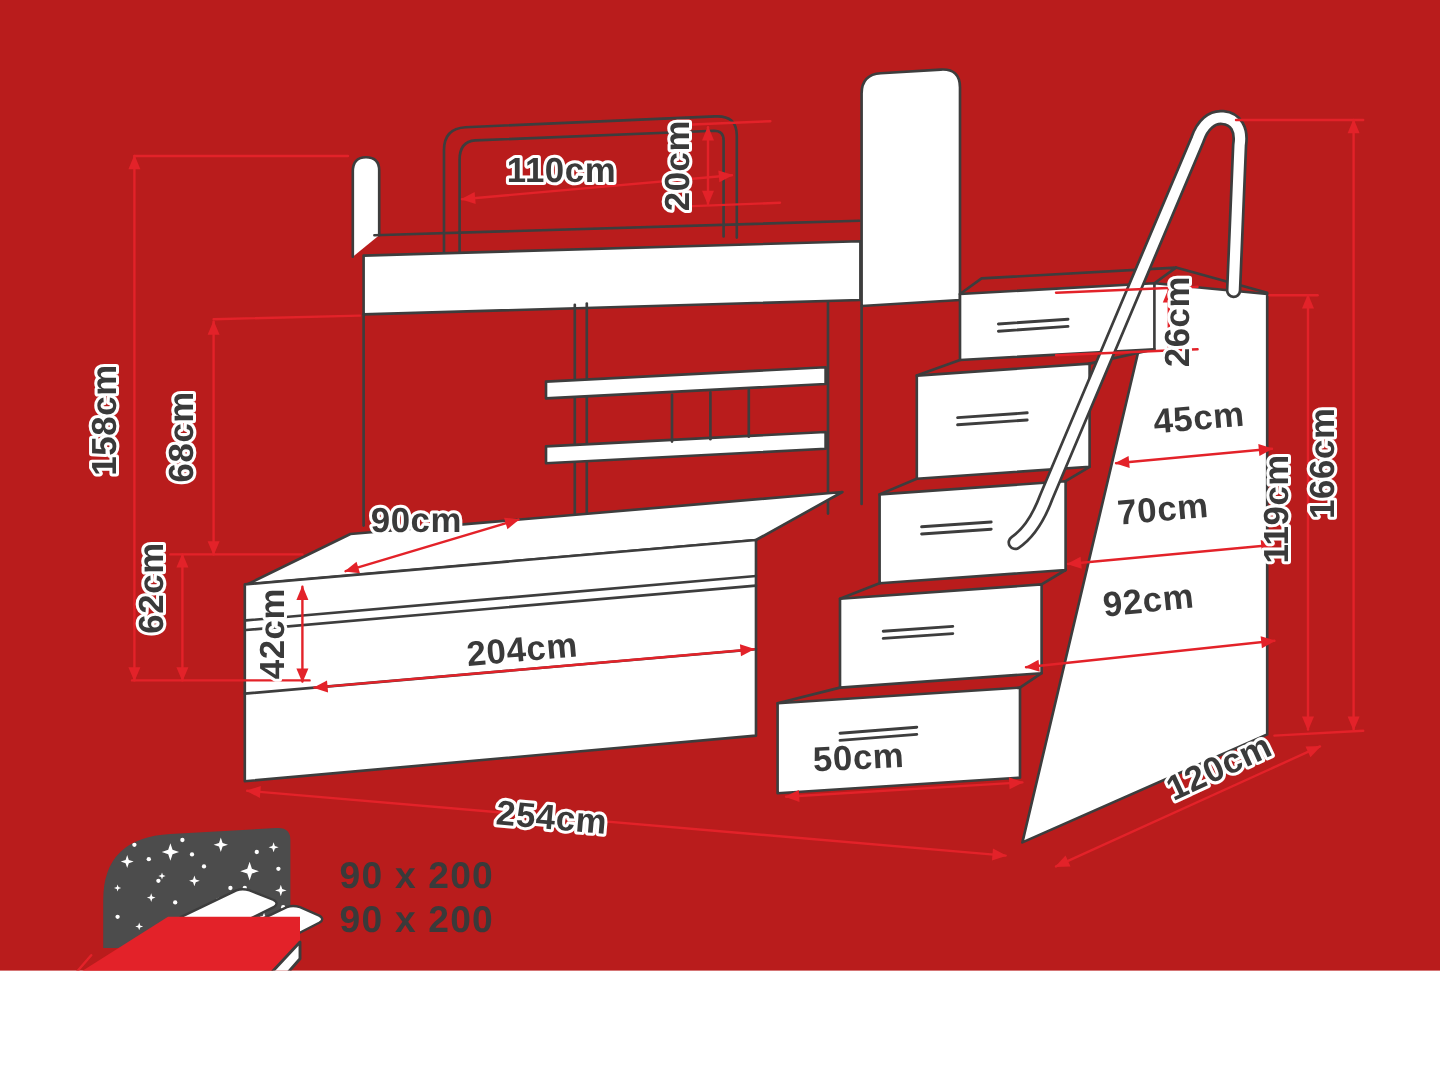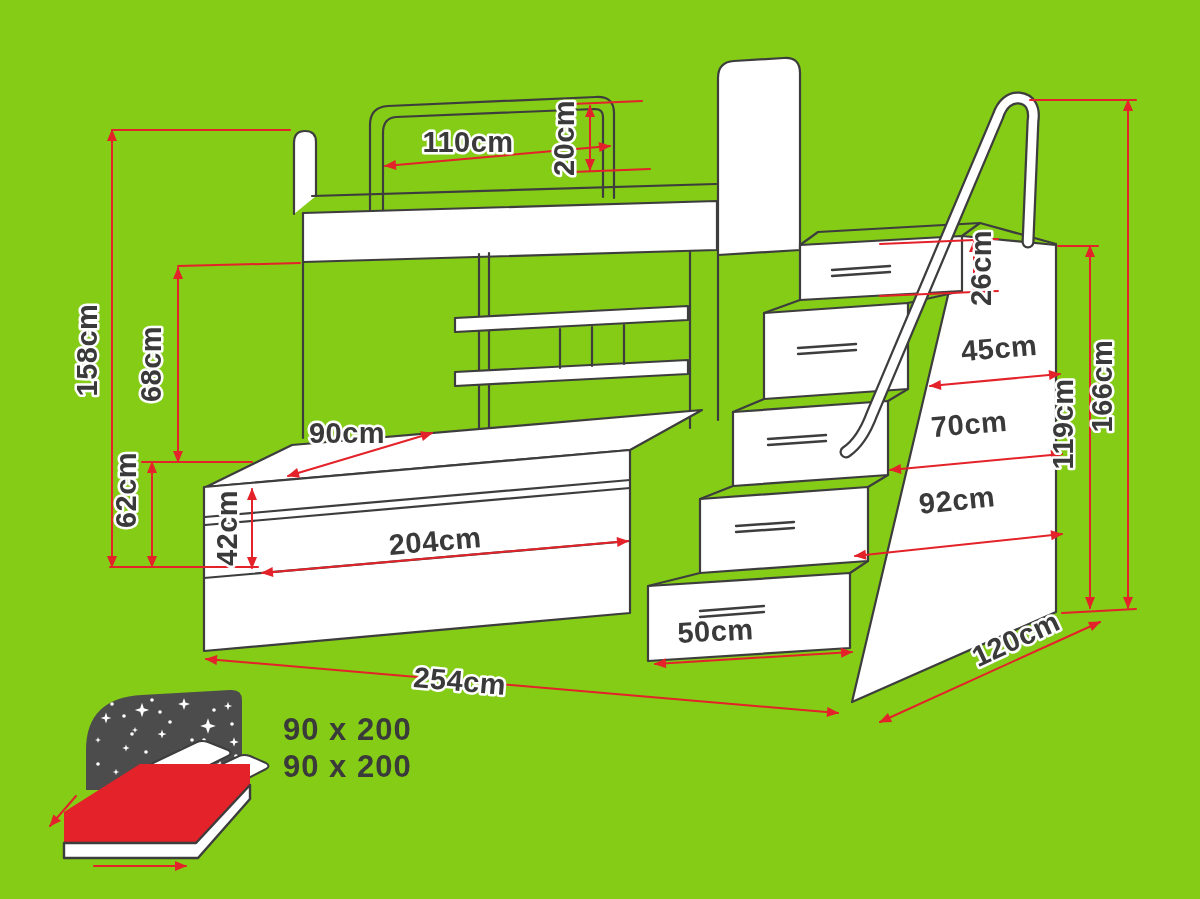--- a/index.html
+++ b/index.html
@@ -1,17 +1,17 @@
 <!DOCTYPE html>
 <html style="--line: #3d3d3d; --dimension: #e32229; --text: #3a3a3a;"><head>
 <meta charset="utf-8">
 <title>Bunk bed dimensions diagram</title>
 <style>
   html,body{margin:0;padding:0;background:#fff;}
-  .canvas{position:relative;width:1200px;height:899px;background:#84cc16;overflow:hidden;
+  .canvas{position:relative;width:1200px;height:809px;background:#b91c1c;overflow:hidden;
           font-family:"Liberation Sans",sans-serif;}
   svg{display:block;}
   svg text{font-family:"Liberation Sans",sans-serif;font-weight:bold;}
   .ln{fill:none;stroke:var(--line,#3d3d3d);stroke-width:2.2;stroke-linecap:round;stroke-linejoin:round;}
   .lnf{fill:#ffffff;stroke:var(--line,#3d3d3d);stroke-width:2.2;stroke-linejoin:round;stroke-linecap:round;}
   .handle{fill:none;stroke:var(--line,#3d3d3d);stroke-width:2.4;stroke-linecap:round;}
   .dim{fill:none;stroke:var(--dimension,#e32229);stroke-width:2;stroke-linecap:round;}
   .rail-outer{fill:none;stroke:var(--line,#3d3d3d);stroke-width:13;stroke-linecap:round;stroke-linejoin:round;}
   .rail-core{fill:none;stroke:#ffffff;stroke-width:8.5;stroke-linecap:round;stroke-linejoin:round;}
   .lbl{fill:var(--text,#3a3a3a);font-size:29px;letter-spacing:.5px;text-anchor:middle;

